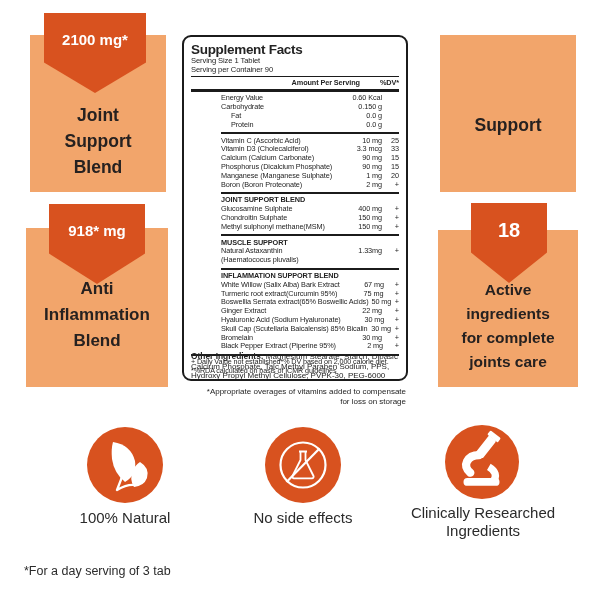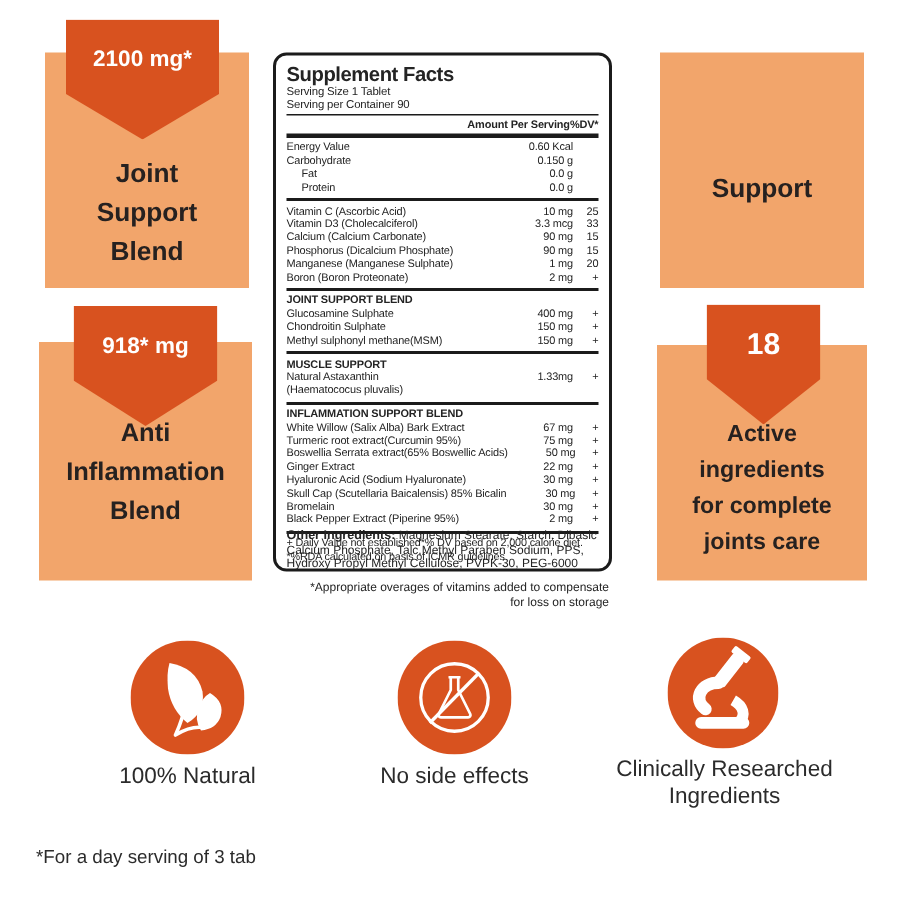--- a/index.html
+++ b/index.html
@@ -31,22 +31,22 @@
 
   
   #sf { position:absolute; left:182px; top:35px; width:226px;
         border:2px solid #1b1b1b; border-radius:9px; padding:5px 7px 3px;
         color:#242424; font-size:7.3px; line-height:8.8px; letter-spacing:-0.1px; }
   .sf-title { font-size:13.5px; line-height:15px; font-weight:bold; letter-spacing:-0.3px; }
   .sf-serv { font-size:7.6px; line-height:8.6px; }
   .sf-colhead { display:flex; justify-content:flex-end; font-weight:bold;
                 border-top:1.5px solid #1b1b1b; border-bottom:3px solid #1b1b1b;
                 margin-top:2px; padding:1.5px 0; }
-  .sf-colhead .amt-h { margin-right:0; }
-  .sec { padding:2.5px 0; }
+  .sf-colhead .amt-h { margin-right:20px; }
+  .sec { padding:2.5px 0;margin-left:30px; }
   .sec + .sec { border-top:2.5px solid #1b1b1b; }
   .sec-h { font-weight:bold; }
   .row { display:flex; }
   .rname { flex:1; white-space:nowrap; overflow:visible; }
   .rname.ind { padding-left:10px; }
   .ramt { width:50px; text-align:right; white-space:nowrap; }
   .rdv { width:17px; text-align:right; }
   .rname2 { }
   .sf-foot { border-top:2px solid #1b1b1b; padding:2px 0 1px; font-size:7.2px; line-height:8.8px; }
 

